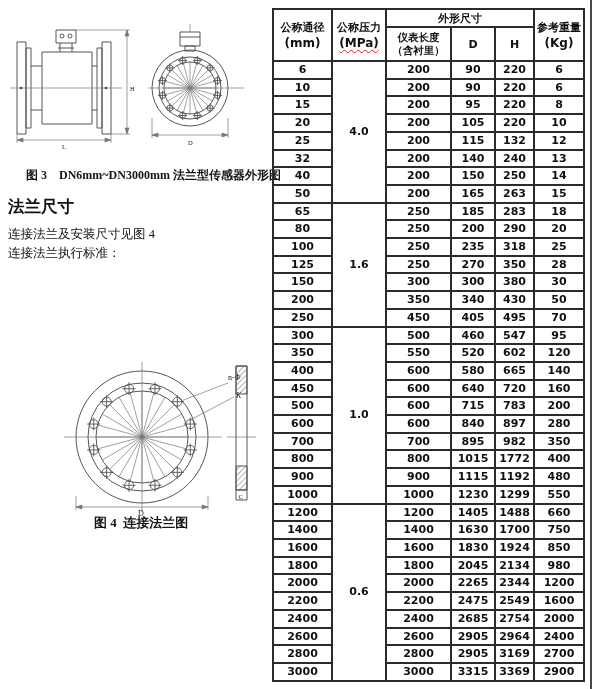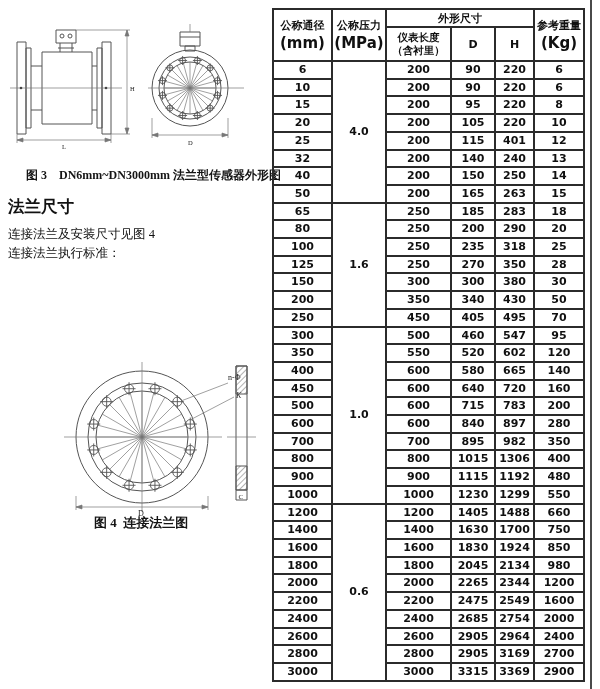--- a/index.html
+++ b/index.html
@@ -24,22 +24,22 @@
     border-collapse:collapse; table-layout:fixed;
     font-family:"DejaVu Sans", sans-serif; font-weight:bold; font-size:11px;
   }
   table.spec th, table.spec td{
     border:2px solid #2b2b2b; text-align:center; vertical-align:middle;
     padding:0; overflow:hidden; color:#101010;
   }
   table.spec thead tr.h1 th{height:16px; font-size:11px;}
   table.spec thead tr.h2 th{height:32px;}
   table.spec tbody td{height:15.7px; line-height:15.7px;}
-  .unit{display:block; font-size:15px; margin-top:1px;}
-  .squiggle{text-decoration-style:wavy; text-decoration-color:#cc2222; text-decoration-thickness:1px; text-underline-offset:2px;}
+  .unit{display:block; font-size:12px; margin-top:1px;}
+  .squiggle{text-decoration:underline; text-decoration-style:wavy; text-decoration-color:#cc2222; text-decoration-thickness:1px; text-underline-offset:2px;}
   .twoline{font-size:10.5px; line-height:13px;}
   td.pressure-cell{vertical-align:top; padding-top:1px;}
   svg text{font-family:"Liberation Serif", serif; fill:#222;}
 </style>
 </head>
 <body>
 
 <div class="page">
 
   <svg style="left:0;top:6px" width="270" height="160" viewBox="0 0 270 160">
@@ -341,21 +341,21 @@
           <td>20</td>
           <td>200</td>
           <td>105</td>
           <td>220</td>
           <td>10</td>
         </tr>
         <tr>
           <td>25</td>
           <td>200</td>
           <td>115</td>
-          <td>401</td>
+          <td>132</td>
           <td>12</td>
         </tr>
         <tr>
           <td>32</td>
           <td>200</td>
           <td>140</td>
           <td>240</td>
           <td>13</td>
         </tr>
         <tr>
@@ -469,21 +469,21 @@
           <td>700</td>
           <td>700</td>
           <td>895</td>
           <td>982</td>
           <td>350</td>
         </tr>
         <tr>
           <td>800</td>
           <td>800</td>
           <td>1015</td>
-          <td>1306</td>
+          <td>1772</td>
           <td>400</td>
         </tr>
         <tr>
           <td>900</td>
           <td>900</td>
           <td>1115</td>
           <td>1192</td>
           <td>480</td>
         </tr>
         <tr>

